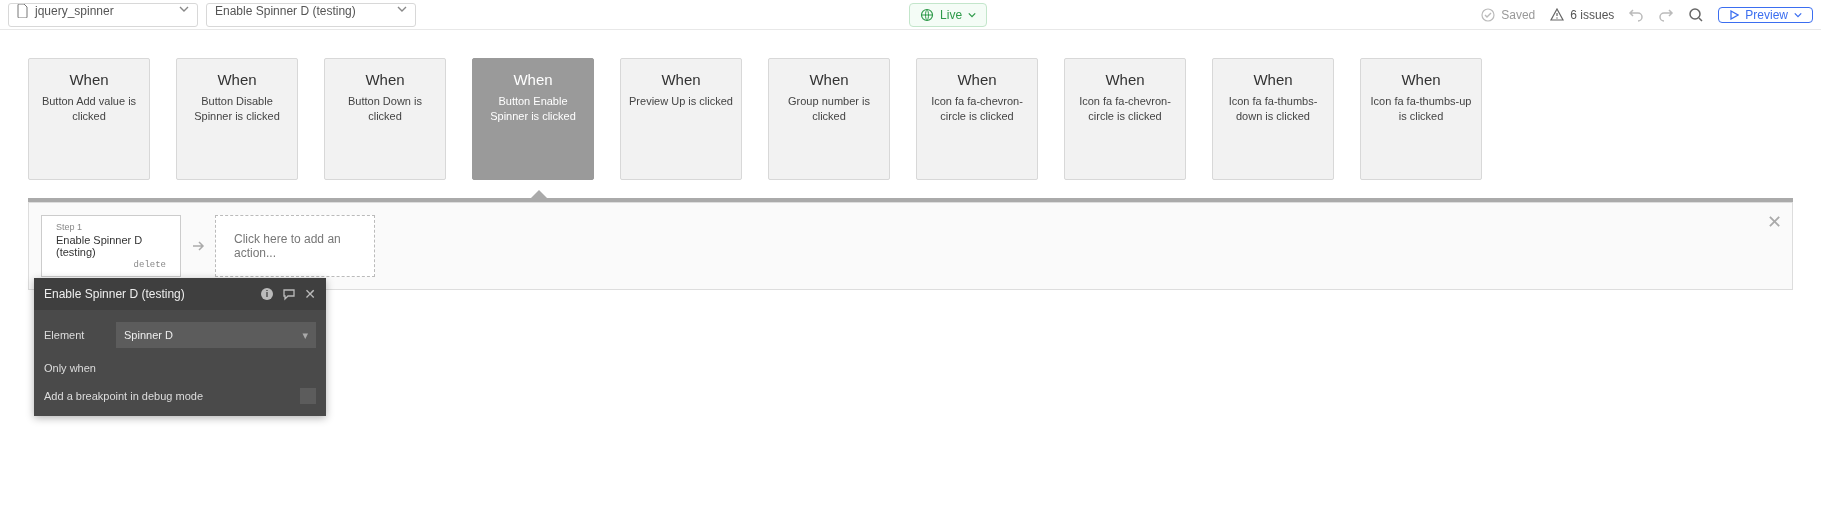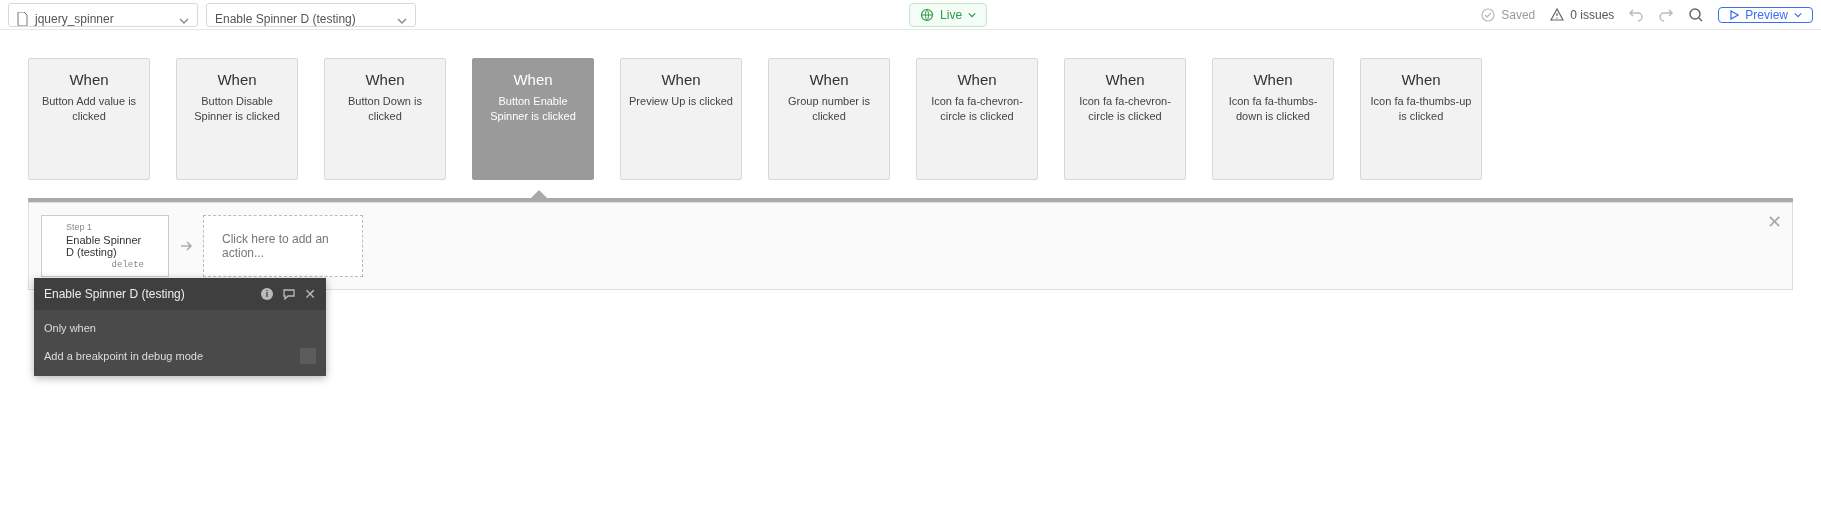--- a/index.html
+++ b/index.html
@@ -1,19 +1,19 @@
 <!DOCTYPE html>
 <html><head>
 <meta charset="utf-8">
 <style>
 * { margin: 0; padding: 0; box-sizing: border-box; font-family: -apple-system, BlinkMacSystemFont, "Segoe UI", Arial, sans-serif; }
 body { background: #fff; width: 1821px; height: 508px; overflow: hidden; position: relative; }
 
 .topbar { height: 30px; display: flex; align-items: center; padding: 0 8px; border-bottom: 1px solid #e8e8e8; gap: 8px; }
-.dropdown { height: 24px; border: 1px solid #d8d8d8; border-radius: 3px; background: #fff; display: flex; align-items: flex-end; padding: 0 8px; font-size: 12px; color: #555; cursor: pointer; position: relative; }
+.dropdown { height: 24px; border: 1px solid #d8d8d8; border-radius: 3px; background: #fff; display: flex; align-items: flex-start; padding: 0 8px; font-size: 12px; color: #555; cursor: pointer; position: relative; }
 .dropdown .chev { margin-left: auto; color: #888; }
 .dd-page { width: 190px; }
 .dd-workflow { width: 210px; }
 .file-ic { width: 12px; height: 14px; margin-right: 6px; }
 
 .center-area { flex: 1; display: flex; justify-content: center; }
 .live-badge { display: flex; align-items: center; gap: 6px; height: 24px; border: 1px solid #c3e6cb; background: #f4fcf6; color: #2e9a4a; border-radius: 4px; padding: 0 10px; font-size: 12px; cursor: pointer; }
 .live-badge .chev { color: #2e9a4a; }
 
 .right-tools { display: flex; align-items: center; gap: 14px; }
@@ -32,21 +32,21 @@
 .event-card.selected .desc { color: #fff; }
 .event-card:not(.selected) .when { color: #333; }
 .event-card:not(.selected) .desc { color: #444; }
 
 .connector-bar { height: 4px; background: #aaa; margin-top: 18px; margin-bottom: 0; position: relative; }
 .connector-arrow { position: absolute; top: -8px; left: 503px; width: 0; height: 0; border-left: 8px solid transparent; border-right: 8px solid transparent; border-bottom: 8px solid #aaa; }
 
 .action-panel { border: 1px solid #ddd; background: #fafafa; padding: 12px; position: relative; min-height: 70px; }
 .action-panel .close-x { position: absolute; right: 10px; top: 8px; color: #aaa; font-size: 18px; cursor: pointer; }
 .step-box { display: inline-flex; align-items: stretch; gap: 10px; }
-.step-card { border: 1px solid #ccc; background: #fff; padding: 6px 24px; width: 128px; font-size: 11px; color: #555; position: relative; }
+.step-card { border: 1px solid #ccc; background: #fff; padding: 6px 14px; width: 140px; font-size: 11px; color: #555; position: relative; }
 .step-card .step-num { font-size: 9px; color: #888; }
 .step-card .step-title { font-size: 11px; color: #333; margin-top: 2px; }
 .step-card .step-delete { font-size: 9px; color: #888; text-align: right; margin-top: 2px; font-family: Liberation Mono, monospace; }
 .arrow-between { display: flex; align-items: center; color: #aaa; }
 .add-action { border: 1px dashed #bbb; background: #fff; padding: 0 18px; display: flex; align-items: center; font-size: 12px; color: #777; width: 160px; justify-content: center; }
 
 .props-panel { position: absolute; left: 34px; top: 278px; width: 292px; background: #4a4a4a; color: #eee; font-size: 12px; box-shadow: 0 2px 8px rgba(0,0,0,0.3); }
 .props-header { background: #3f3f3f; padding: 8px 10px; display: flex; align-items: center; }
 .props-header .title { flex: 1; font-size: 12px; }
 .props-header .hicon { color: #bbb; margin-left: 8px; cursor: pointer; font-size: 14px; }
@@ -116,21 +116,21 @@
       <span>Saved</span>
     </div>
     <div class="rt-item dark">
       <span class="rt-icon">
         <svg width="14" height="14" viewBox="0 0 14 14">
             <path d="M7 1l6 11H1z" fill="none" stroke="#666" stroke-width="1.2"></path>
             <line x1="7" y1="5" x2="7" y2="8" stroke="#666" stroke-width="1.2"></line>
             <circle cx="7" cy="10" r="0.7" fill="#666"></circle>
           </svg>
       </span>
-      <span>0 issues</span>
+      <span>6 issues</span>
     </div>
     <span class="rt-icon" style="cursor:pointer">
       <svg width="16" height="16" viewBox="0 0 16 16">
           <path d="M5 3L2 6l3 3M2 6h8a4 4 0 0 1 0 8" fill="none" stroke="#bbb" stroke-width="1.5"></path>
         </svg>
     </span>
     <span class="rt-icon" style="cursor:pointer">
       <svg width="16" height="16" viewBox="0 0 16 16">
           <path d="M11 3l3 3-3 3M14 6H6a4 4 0 0 0 0 8" fill="none" stroke="#bbb" stroke-width="1.5"></path>
         </svg>
@@ -236,20 +236,27 @@
     </span>
     <span class="hicon">
       <svg width="14" height="14" viewBox="0 0 14 14">
           <path d="M2 3h10v6H6l-3 3V9H2z" fill="none" stroke="#bbb" stroke-width="1.3"></path>
         </svg>
     </span>
     <span class="hicon">✕</span>
   </div>
   <div class="props-body">
     <div class="prow">
+      <div class="plabel">Element</div>
+      <div class="pselect">
+        <span>Spinner D</span>
+        <span class="chev">▾</span>
+      </div>
+    </div>
+    <div class="prow">
       <div class="plabel">Only when</div>
     </div>
     <div class="prow-check">
       <span>Add a breakpoint in debug mode</span>
       <div class="pcheck"></div>
     </div>
   </div>
 </div>
 
 </body></html>

